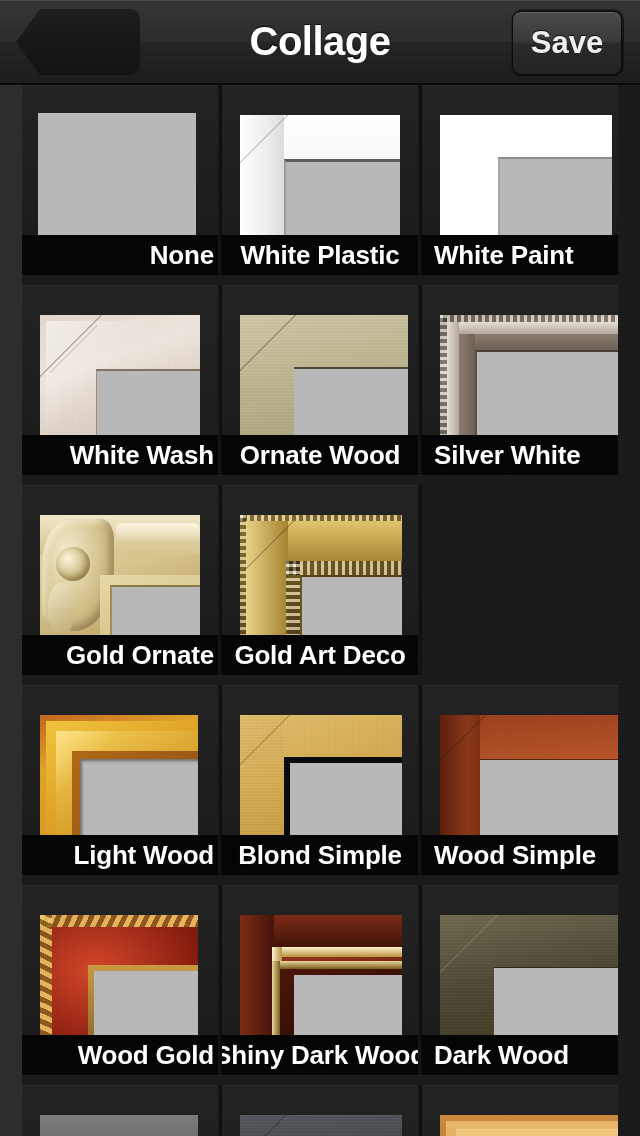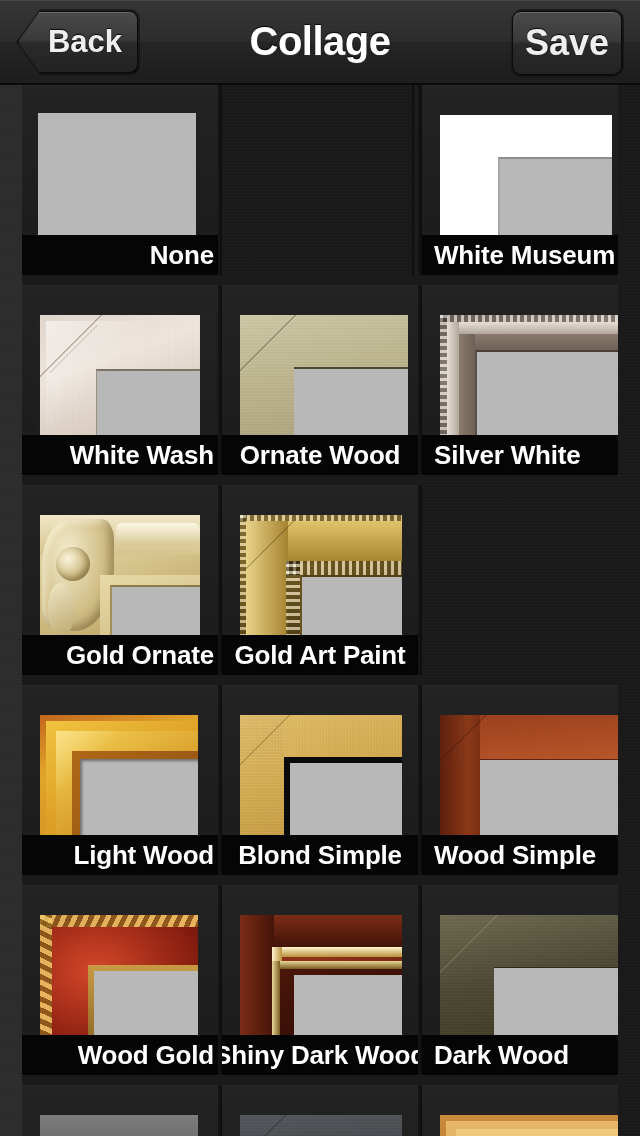--- a/index.html
+++ b/index.html
@@ -59,21 +59,21 @@
     background:linear-gradient(180deg,#1d1d1d,#131313);border-radius:11px;
   }
   .btn-save{
     position:absolute;right:18px;top:11px;width:108px;height:62px;
     background:linear-gradient(180deg,#4a4a4a 0%,#3a3a3a 46%,#2a2a2a 52%,#232323 100%);
     border:1px solid #0b0b0b;border-radius:9px;
     box-shadow:inset 0 1px 0 rgba(255,255,255,.18), 0 1px 2px rgba(0,0,0,.8);
     display:flex;align-items:center;justify-content:center;
   }
   .btn-save-label{
-    color:#efefef;font-size:36px;font-weight:bold;
+    color:#efefef;font-size:31px;font-weight:bold;
     text-shadow:0 -1px 1px rgba(0,0,0,.85);
   }
 
   
   .grid-scroll{
     position:absolute;left:0;top:85px;width:640px;height:1051px;overflow:hidden;
     background:
       linear-gradient(90deg,#2d2d2d 0 22px, #1a1a1a 22px 100%);
   }
   .bg-texture{
@@ -141,23 +141,20 @@
     background:repeating-linear-gradient(0deg, rgba(255,255,255,.55) 0 3px, rgba(0,0,0,.45) 3px 7px);
   }
 </style>
 </head>
 <body>
 
 <div class="screen">
 
   <div class="navbar">
     <div class="btn-back-wrap"></div>
-    <div class="btn-back">
-      <span class="btn-back-label">Back</span>
-    </div>
     <div class="nav-title">Collage</div>
     <div class="btn-save-wrap"></div>
     <div class="btn-save">
       <span class="btn-save-label">Save</span>
     </div>
   </div>
 
   <div class="grid-scroll">
     <div class="bg-texture"></div>
     <div id="grid-rows">
@@ -167,29 +164,42 @@
           <div class="cell c0">
         <div class="thumb">
               <div class="fr">
         <div class="mat" style="left:0;top:0;width:158px;height:136px;background:#b8b8b8"></div>
       </div>
             </div>
             <div class="label-bar">
           <span class="label">None</span>
         </div>
           </div>
+          <div class="cell c1">
+        <div class="thumb">
+              <div class="fr">
+        <div style="position:absolute;left:2px;top:2px;width:160px;height:136px;background:linear-gradient(180deg,#ffffff,#f6f6f6 55%,#e8e8e8);"></div>
+        <div style="position:absolute;left:2px;top:2px;width:44px;height:136px;background:linear-gradient(90deg,#ffffff,#ededed 60%,#dcdcdc);"></div>
+        <div style="position:absolute;left:2px;top:2px;width:48px;height:48px;background:linear-gradient(135deg,rgba(0,0,0,0) 48.8%,rgba(110,110,110,.9) 49.6%,rgba(0,0,0,0) 50.4%);"></div>
+        <div style="position:absolute;left:46px;top:46px;width:116px;height:92px;background:#b8b8b8;border-top:3px solid #5e5e5e;border-left:2px solid #9a9a9a;box-sizing:border-box;"></div>
+      </div>
+            </div>
+            <div class="label-bar">
+          <span class="label">White Plastic</span>
+        </div>
+          </div>
           <div class="cell c2">
         <div class="thumb">
               <div class="fr">
         <div style="position:absolute;left:2px;top:2px;width:172px;height:136px;background:#ffffff;"></div>
         <div style="position:absolute;left:60px;top:44px;width:114px;height:94px;background:#b8b8b8;border-top:2px solid #8d8d8d;border-left:2px solid #a6a6a6;box-sizing:border-box;"></div>
       </div>
             </div>
             <div class="label-bar">
-          <span class="label">White Museum</span>
+          <span class="label">White Paint</span>
         </div>
           </div>
         </div>
         <div class="row">
           <div class="sep s0"></div>
           <div class="sep s1"></div>
           <div class="cell c0">
         <div class="thumb">
               <div class="fr">
         <div style="position:absolute;left:2px;top:2px;width:160px;height:136px;background:linear-gradient(160deg,#e3d7cd,#efe7df 35%,#d9cbbf 75%,#cdbcae);"></div>
@@ -263,21 +273,21 @@
         <div class="beads-v" style="left:2px;top:2px;width:6px;height:136px;opacity:.8;"></div>
         <div style="position:absolute;left:8px;top:8px;width:156px;height:42px;background:linear-gradient(180deg,#e0c46c,#a5832f);"></div>
         <div style="position:absolute;left:8px;top:8px;width:42px;height:130px;background:linear-gradient(90deg,#e8d288,#a5832f);"></div>
         <div style="position:absolute;left:8px;top:8px;width:48px;height:48px;background:linear-gradient(135deg,rgba(0,0,0,0) 48.8%,rgba(60,44,12,.8) 49.6%,rgba(0,0,0,0) 50.4%);"></div>
         <div class="beads" style="left:48px;top:48px;width:116px;height:14px;opacity:.9;"></div>
         <div class="beads-v" style="left:48px;top:48px;width:14px;height:90px;opacity:.9;"></div>
         <div style="position:absolute;left:62px;top:62px;width:102px;height:76px;background:#b8b8b8;border-top:2px solid #564018;border-left:2px solid #6a5220;box-sizing:border-box;"></div>
       </div>
             </div>
             <div class="label-bar">
-          <span class="label">Gold Art Paint</span>
+          <span class="label">Gold Art Deco</span>
         </div>
           </div>
         </div>
         <div class="row">
           <div class="sep s0"></div>
           <div class="sep s1"></div>
           <div class="cell c0">
         <div class="thumb">
               <div class="fr">
         <div style="position:absolute;left:2px;top:2px;width:158px;height:136px;background:linear-gradient(160deg,#c2661d,#e0a32a 30%,#d99a26 60%,#b8681f);"></div>

